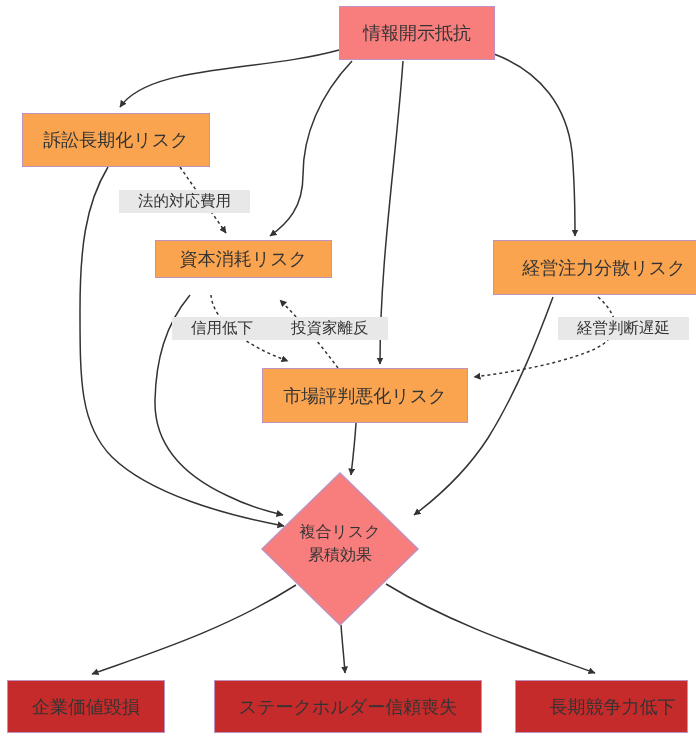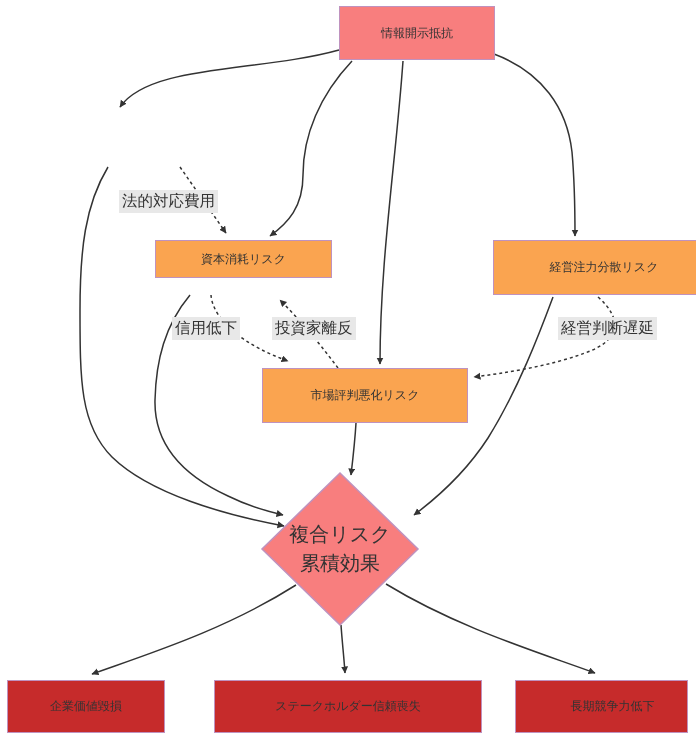--- a/index.html
+++ b/index.html
@@ -9,42 +9,42 @@
     background:#ffffff;
     font-family:"Liberation Sans","DejaVu Sans",sans-serif;
     overflow:hidden;
   }
   #edges{position:absolute;left:0;top:0;width:696px;height:742px;}
   .node{
     position:absolute;
     display:flex;align-items:center;justify-content:center;
     border:1px solid #bf92bf;
     color:#333333;
-    font-size:12px;
+    font-size:18px;
     text-align:center;
     box-sizing:border-box;
     z-index:2;
   }
   .node--pink{background:#f87e7e;}
   .node--orange{background:#faa450;}
   .node--red{background:#c62b2b;}
   .diamond-label{
     position:absolute;
     width:140px;
     left:270px;top:520px;
     text-align:center;
-    color:#333333;font-size:20px;line-height:1.45;
+    color:#333333;font-size:16px;line-height:1.45;
     z-index:3;
   }
   .edge-label{
     position:absolute;
     background:#e8e8e8;
     color:#333333;
     font-size:15.5px;
-    padding:1px 3px;
+    padding:1px 19px;
     white-space:nowrap;
     z-index:3;
   }
 </style>
 </head>
 <body>
 
 <div id="canvas">
 
   <svg id="edges" viewBox="0 0 696 742" xmlns="http://www.w3.org/2000/svg">
@@ -71,20 +71,23 @@
     <path d="M 338 368 C 320 344 300 320 280 300" fill="none" stroke="#333333" stroke-width="1.5" stroke-dasharray="3 3" marker-end="url(#arrow)"></path>
     <path d="M 598 297 C 622 318 622 340 585 353 C 550 366 505 373 474 377" fill="none" stroke="#333333" stroke-width="1.5" stroke-dasharray="3 3" marker-end="url(#arrow)"></path>
 
     <polygon points="340,473 418,549 340,625 262,549" fill="#f87e7e" stroke="#bf92bf" stroke-width="1.5"></polygon>
   </svg>
 
   <div class="node node--pink" style="left:339px;top:6px;width:156px;height:54px;">
     <span>情報開示抵抗</span>
   </div>
 
+  <div class="node node--orange" style="left:22px;top:113px;width:188px;height:54px;">
+    <span>訴訟長期化リスク</span>
+  </div>
 
   <div class="node node--orange" style="left:155px;top:240px;width:177px;height:38px;">
     <span>資本消耗リスク</span>
   </div>
 
   <div class="node node--orange" style="left:493px;top:240px;width:222px;height:55px;">
     <span>経営注力分散リスク</span>
   </div>
 
   <div class="node node--orange" style="left:262px;top:368px;width:206px;height:55px;">

